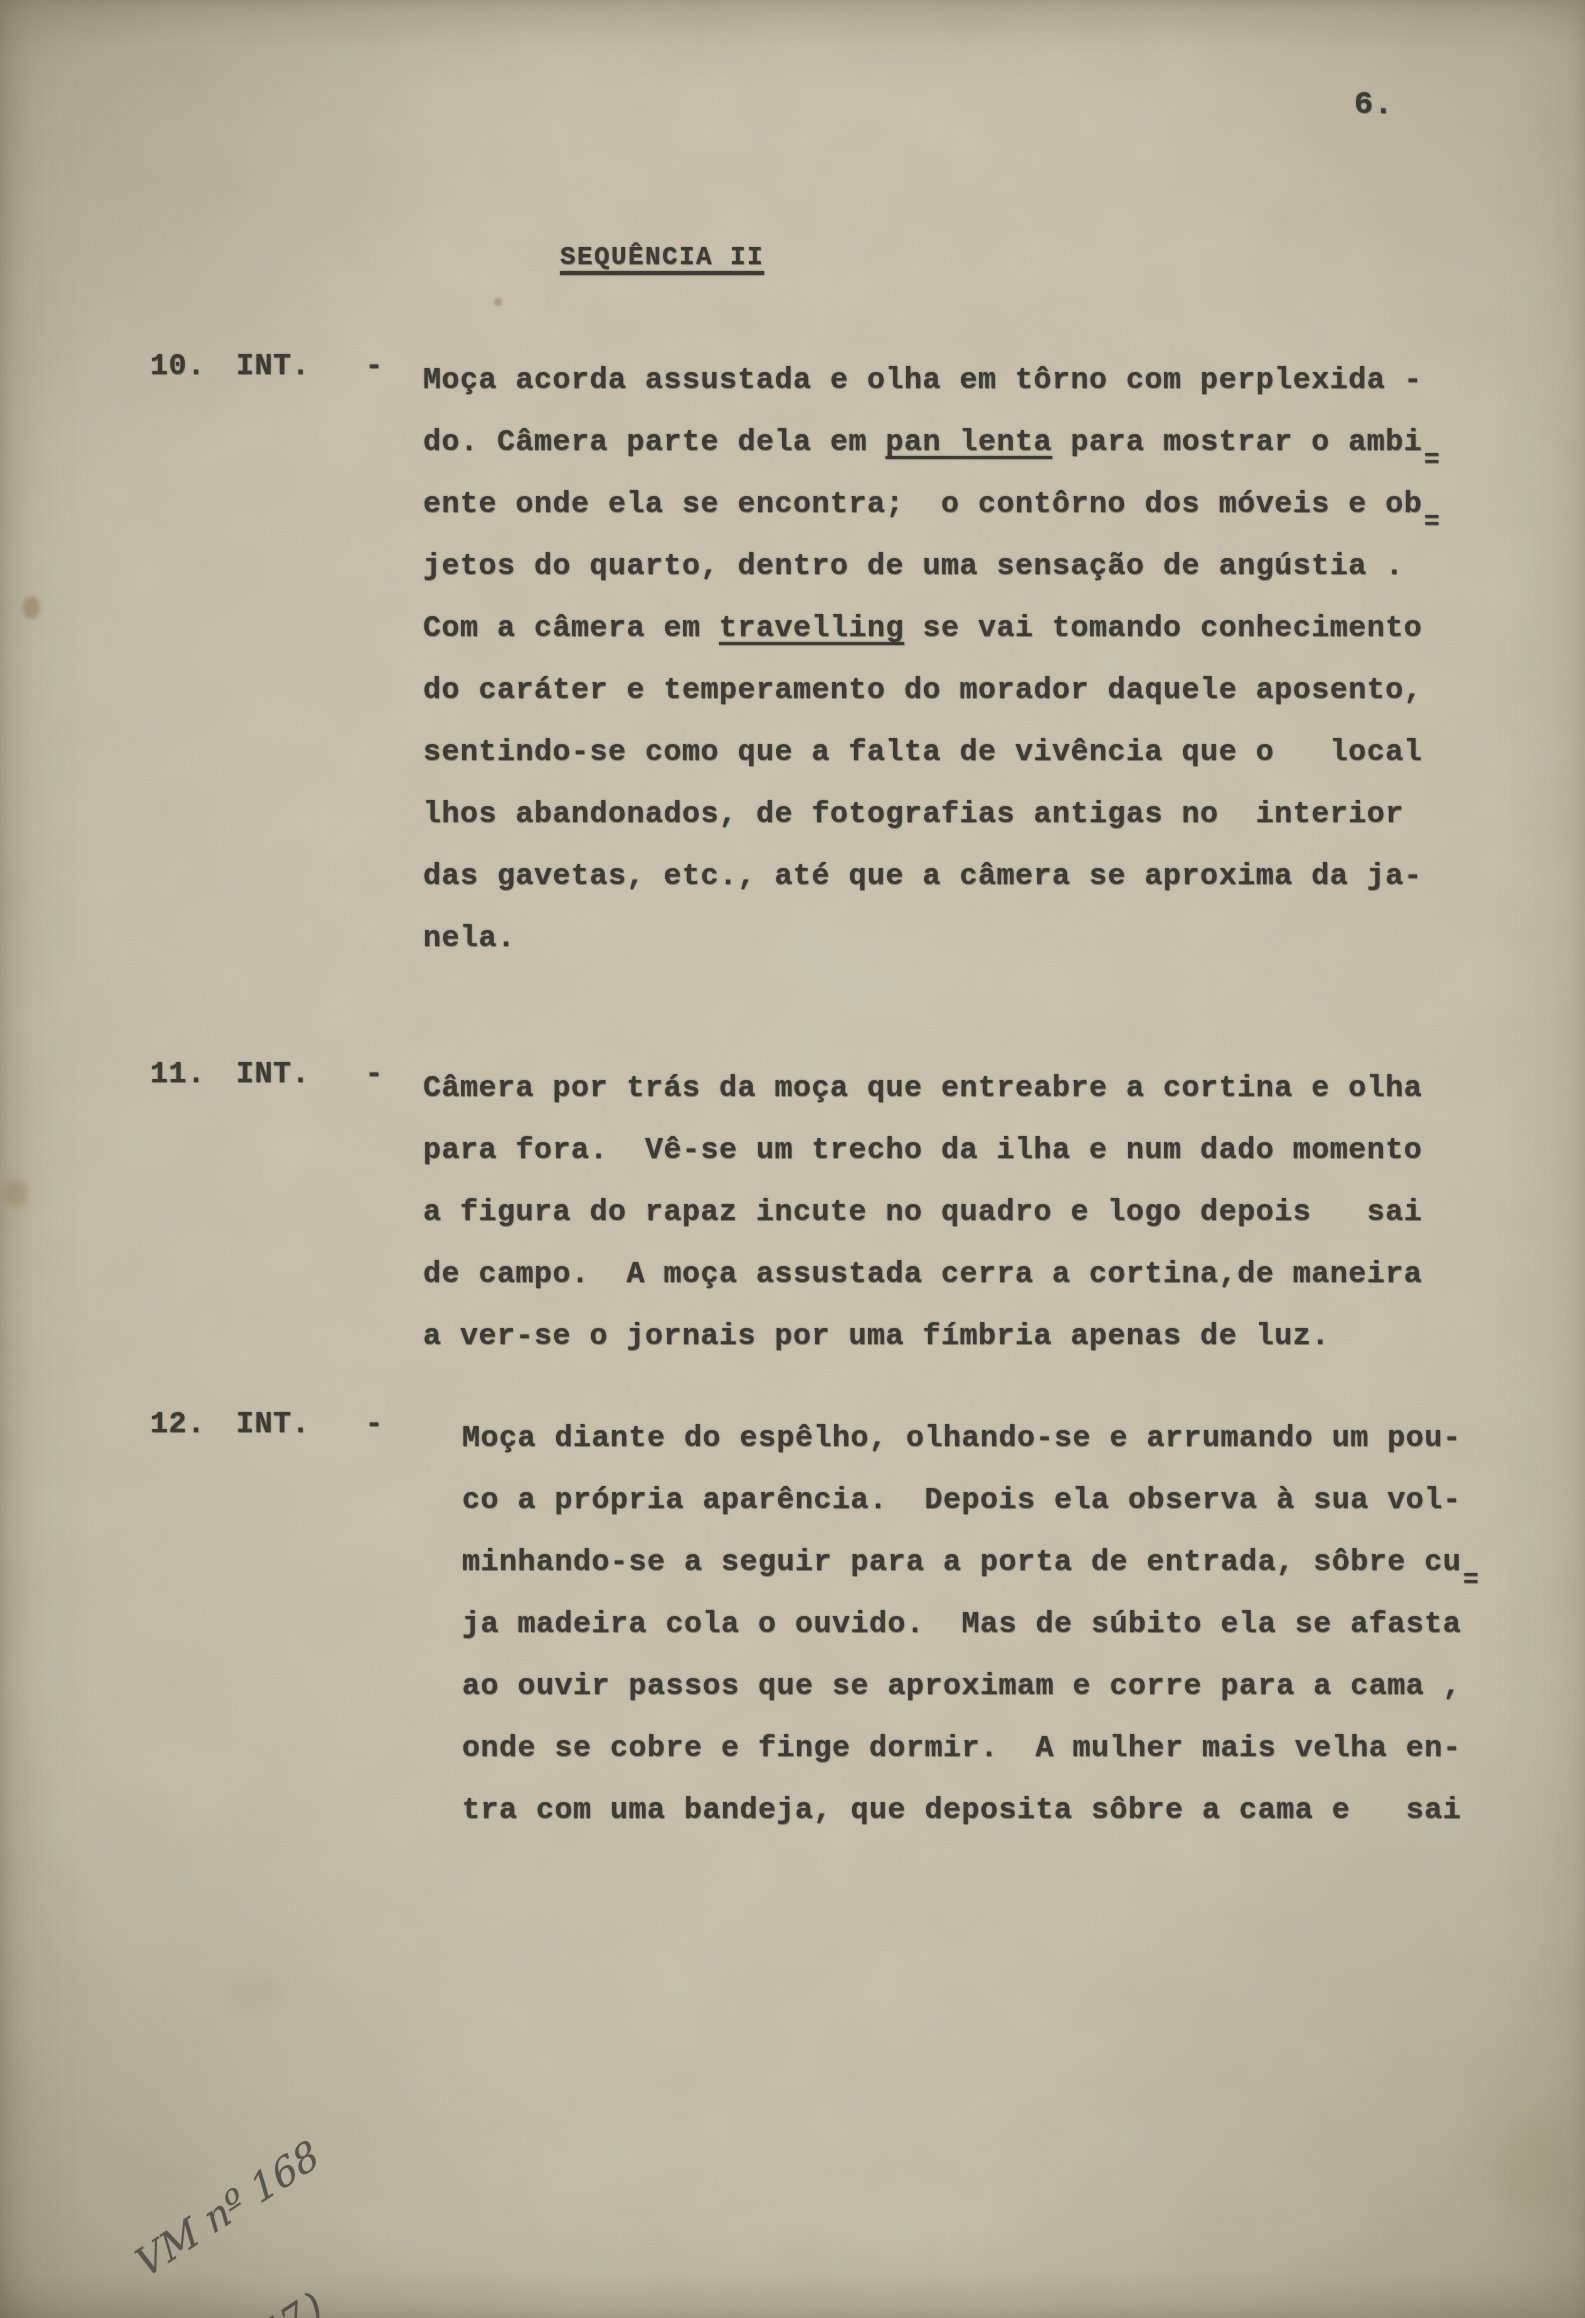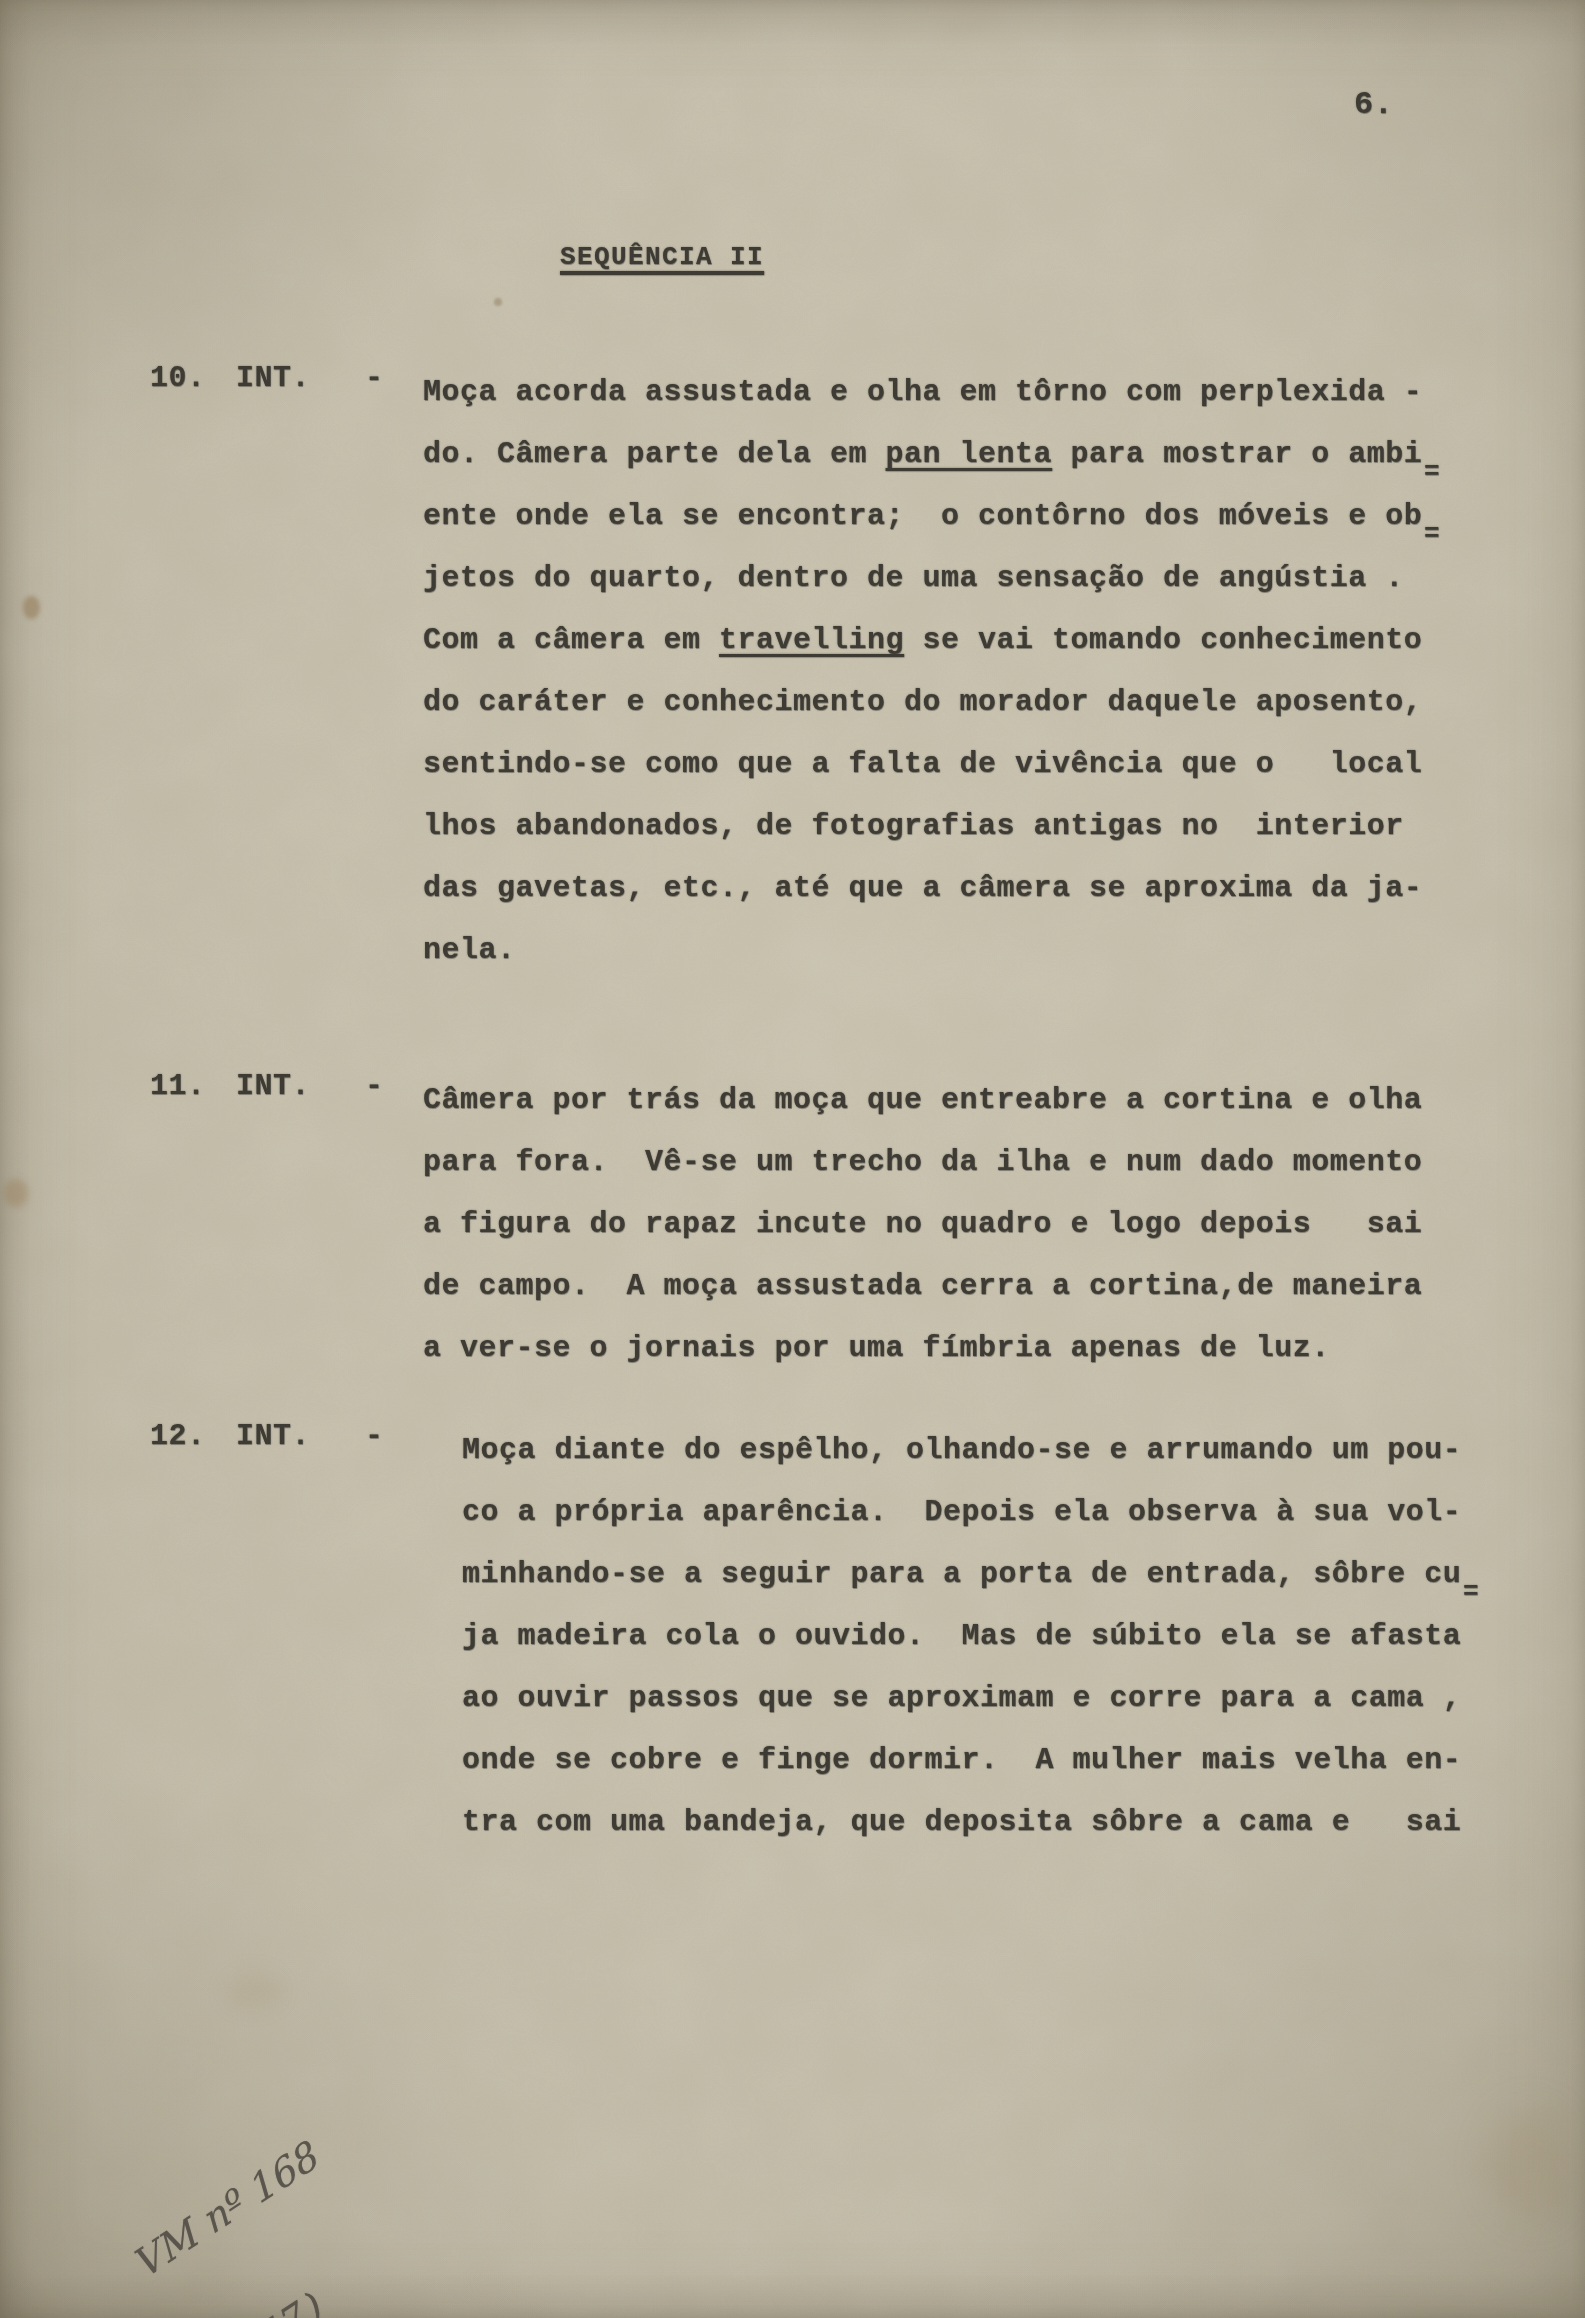--- a/index.html
+++ b/index.html
@@ -42,21 +42,21 @@
     text-shadow: 0 0 1.9px rgba(61,59,52,0.55), 0.5px 0.5px 0.5px rgba(61,59,52,0.4);
   }
   #page-number { position: absolute; left: 1354px; top: 86px; font-size: 32px; }
   #heading {
     position: absolute; left: 560px; top: 242px;
     font-size: 26px; letter-spacing: 1.4px;
     text-decoration: underline;
     text-decoration-thickness: 3.7px;
     text-underline-offset: 6.6px;
   }
-  .scene { position: absolute; left: 0; width: 1469px; margin-top: 12px; }
+  .scene { position: absolute; left: 0; width: 1469px; }
   .scene-num { position: absolute; left: 150px; top: 0; }
   .scene-loc { position: absolute; left: 236px; top: 0; }
   .scene-dash { position: absolute; left: 365px; top: 0; }
   .scene-lines { margin-left: 423px; }
   .line { white-space: pre; line-height: 62px; height: 62px; }
   .line .u {
     text-decoration: underline;
     text-decoration-thickness: 3.3px;
     text-underline-offset: 5.6px;
   }
@@ -113,21 +113,21 @@
   <div id="scene-10" class="scene typed">
     <span class="scene-num">10.</span>
     <span class="scene-loc">INT.</span>
     <span class="scene-dash">-</span>
     <div class="scene-lines">
         <div class="line"><span>Moça acorda assustada e olha em tôrno com perplexida -</span></div>
         <div class="line"><span>do. Câmera parte dela em </span><span class="u">pan lenta</span><span> para mostrar o ambi</span><span class="cont">=</span></div>
         <div class="line"><span>ente onde ela se encontra;  o contôrno dos móveis e ob</span><span class="cont">=</span></div>
         <div class="line"><span>jetos do quarto, dentro de uma sensação de angústia .</span></div>
         <div class="line"><span>Com a câmera em </span><span class="u">travelling</span><span> se vai tomando conhecimento</span></div>
-        <div class="line"><span>do caráter e conhecimento do morador daquele aposento,</span></div>
+        <div class="line"><span>do caráter e temperamento do morador daquele aposento,</span></div>
         <div class="line"><span>sentindo-se como que a falta de vivência que o   local</span></div>
         <div class="line"><span>lhos abandonados, de fotografias antigas no  interior</span></div>
         <div class="line"><span>das gavetas, etc., até que a câmera se aproxima da ja-</span></div>
         <div class="line"><span>nela.</span></div>
       </div>
   </div>
 
   <div id="scene-11" class="scene typed">
     <span class="scene-num">11.</span>
     <span class="scene-loc">INT.</span>

